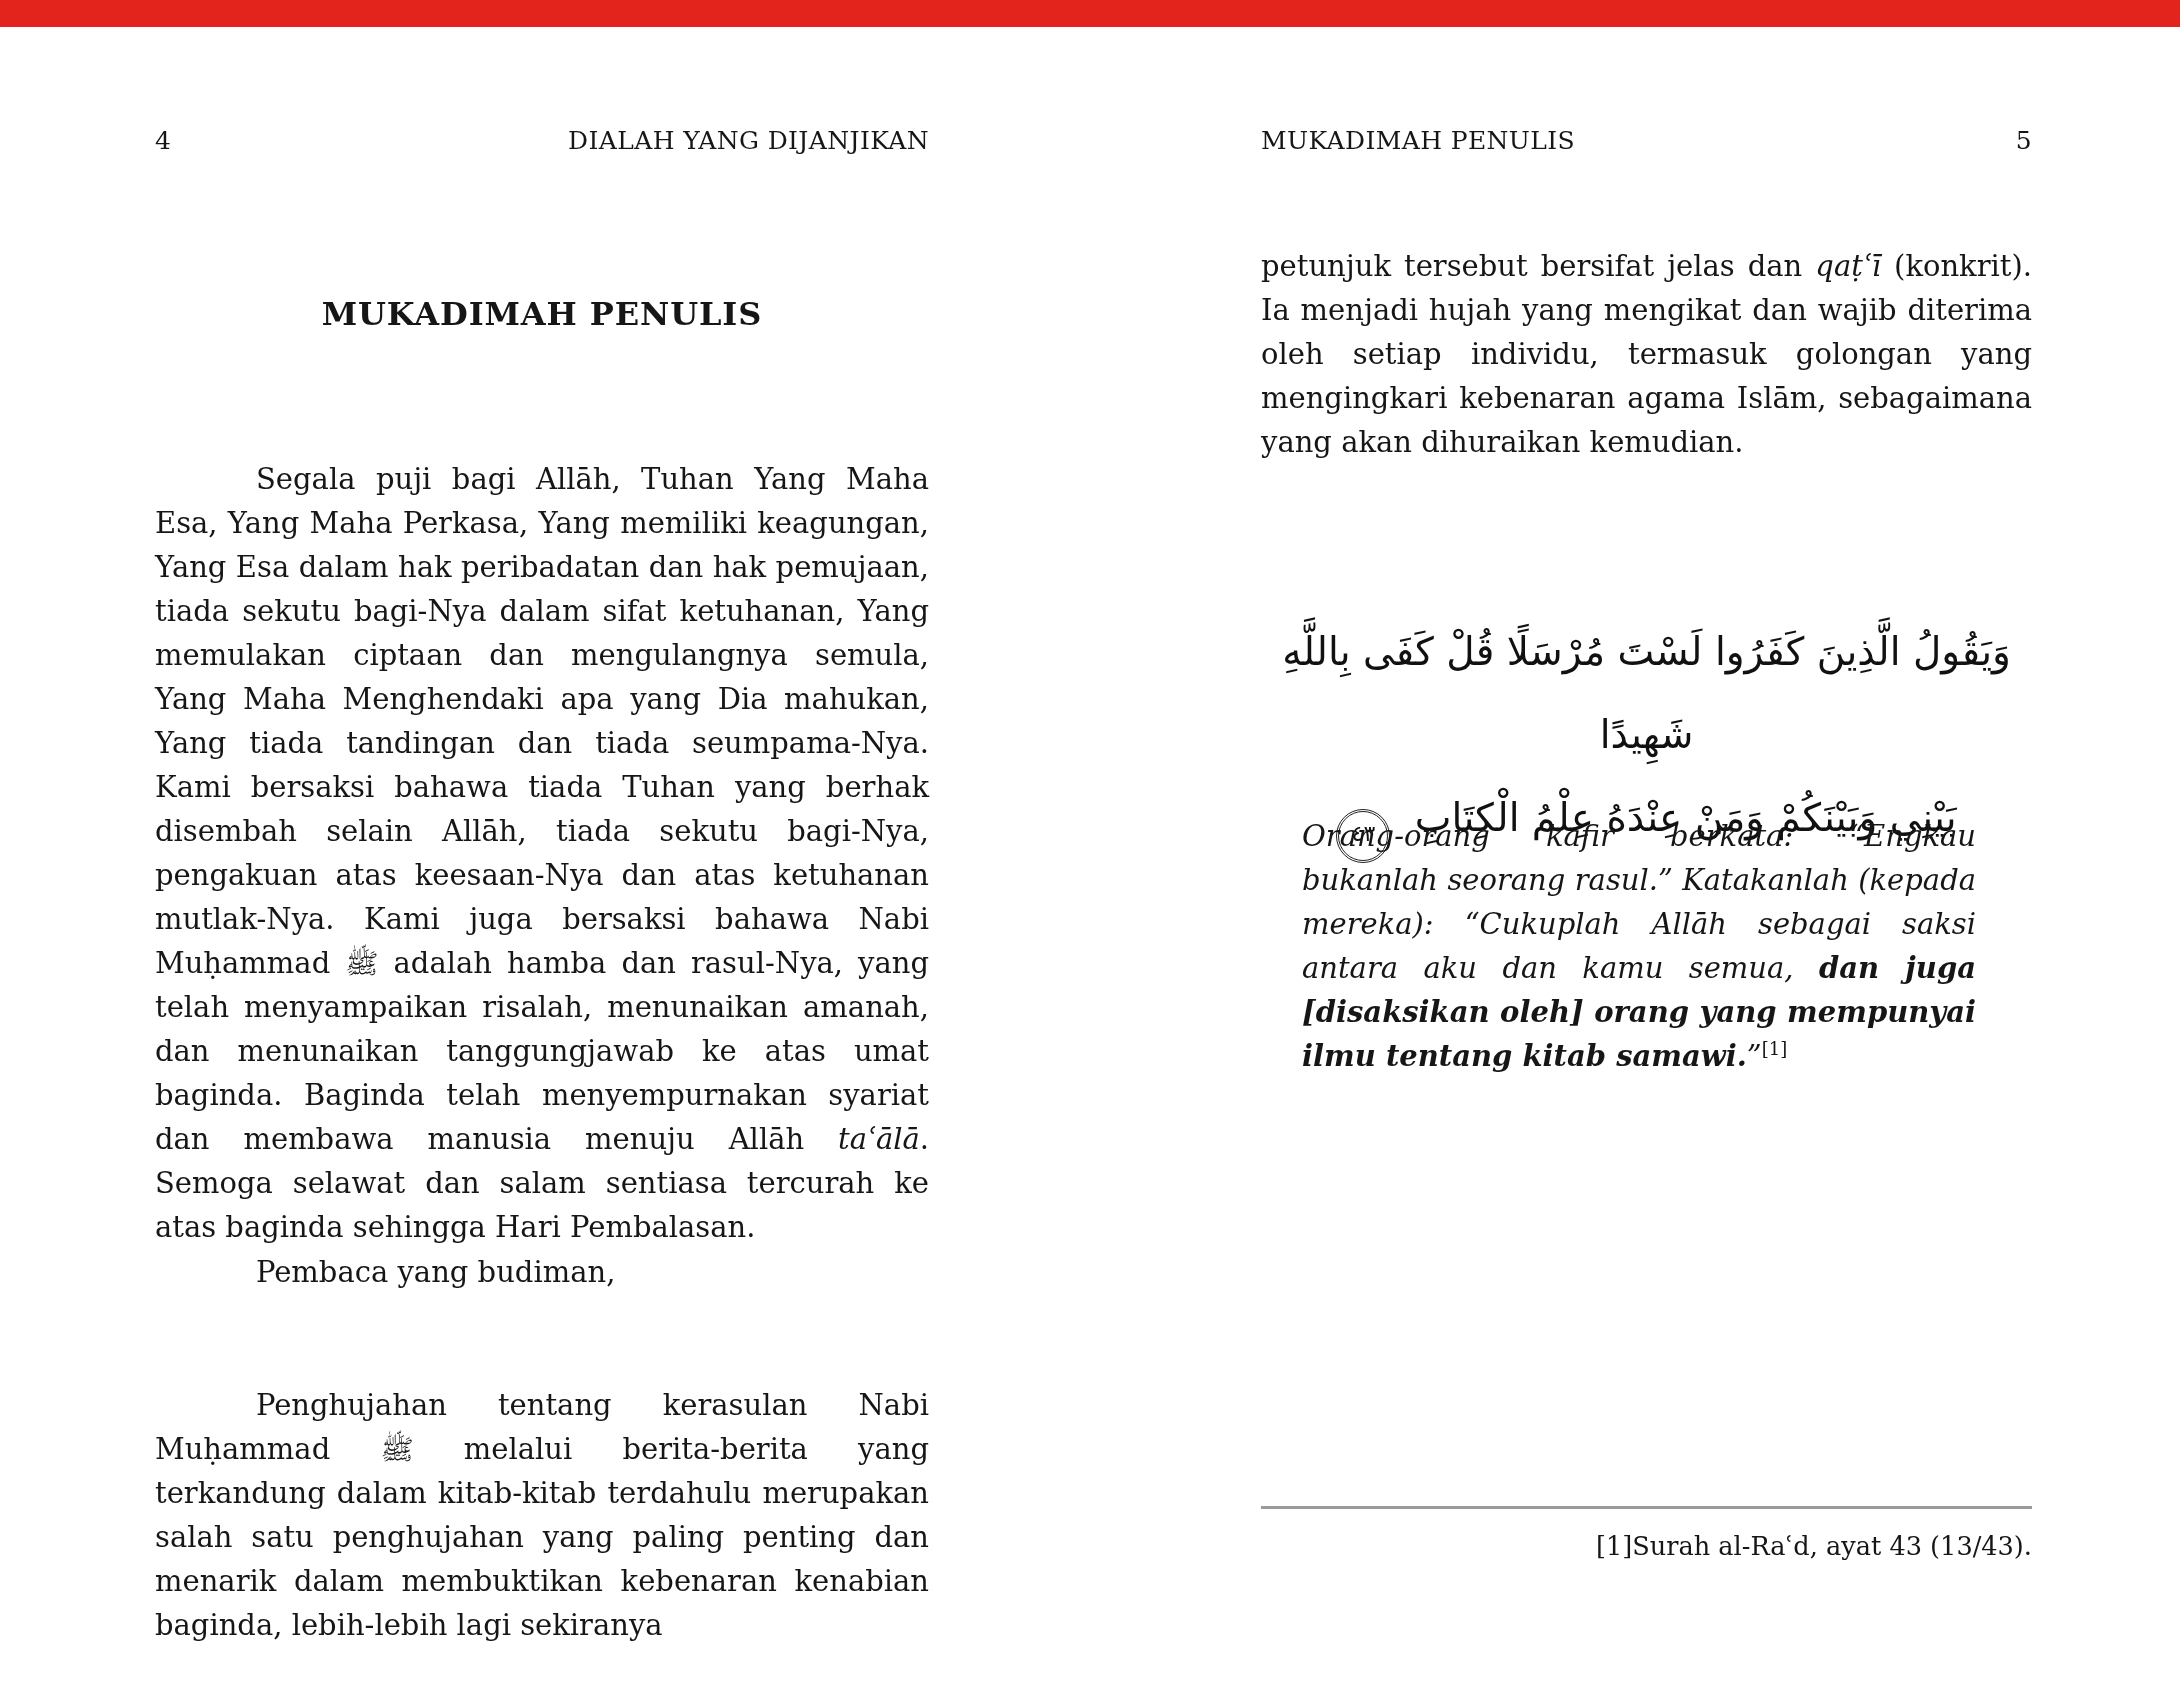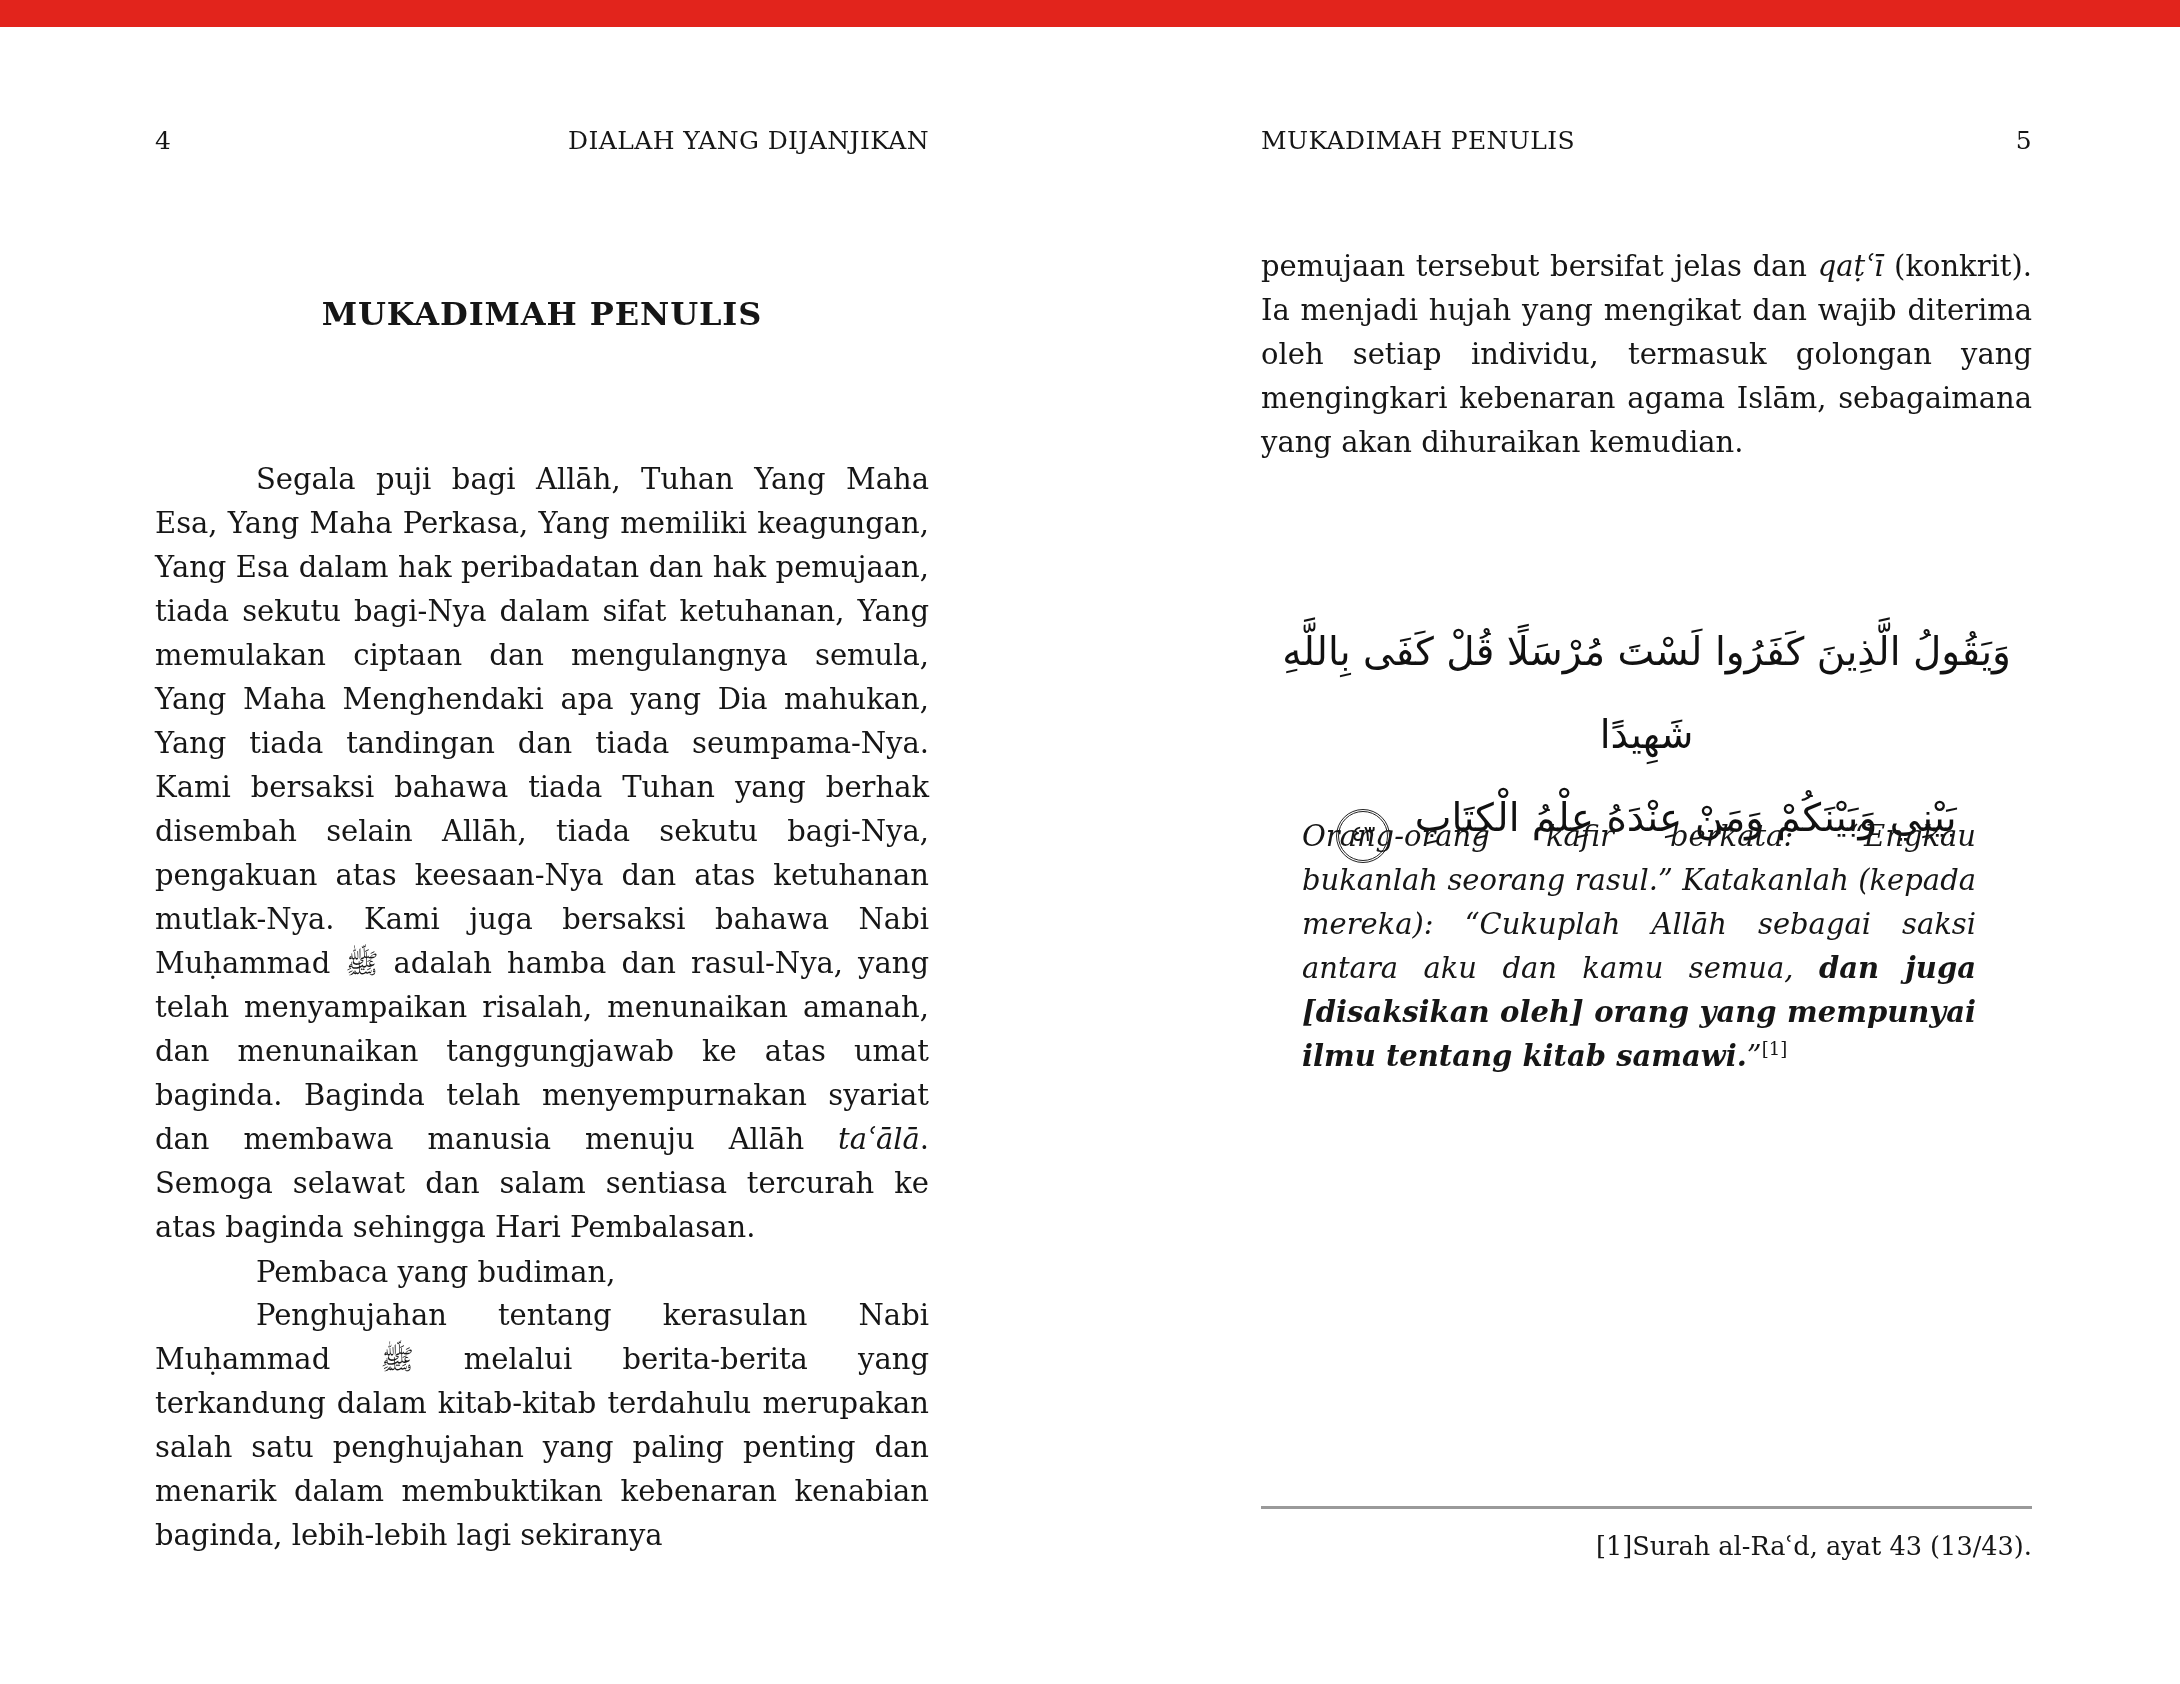--- a/index.html
+++ b/index.html
@@ -128,34 +128,34 @@
     </div>
 
     <div class="chapter-title">MUKADIMAH PENULIS</div>
 
     <p class="body-par indent" style="top:428px">
       <span>Segala puji bagi Allāh, Tuhan Yang Maha Esa, Yang Maha Perkasa, Yang memiliki keagungan, Yang Esa dalam hak peribadatan dan hak pemujaan, tiada sekutu bagi-Nya dalam sifat ketuhanan, Yang memulakan ciptaan dan mengulangnya semula, Yang Maha Menghendaki apa yang Dia mahukan, Yang tiada tandingan dan tiada seumpama-Nya. Kami bersaksi bahawa tiada Tuhan yang berhak disembah selain Allāh, tiada sekutu bagi-Nya, pengakuan atas keesaan-Nya dan atas ketuhanan mutlak-Nya. Kami juga bersaksi bahawa Nabi Muḥammad </span><span class="saw">ﷺ</span><span> adalah hamba dan rasul-Nya, yang telah menyampaikan risalah, menunaikan amanah, dan menunaikan tanggungjawab ke atas umat baginda. Baginda telah menyempurnakan syariat dan membawa manusia menuju Allāh </span><span class="it">taʿālā</span><span>. Semoga selawat dan salam sentiasa tercurah ke atas baginda sehingga Hari Pembalasan.</span>
     </p>
 
     <p class="body-par indent" style="top:1221px">Pembaca yang budiman,</p>
 
-    <p class="body-par indent" style="top:1264px">
+    <p class="body-par indent" style="top:1354px">
       <span>Penghujahan tentang kerasulan Nabi Muḥammad </span><span class="saw">ﷺ</span><span> melalui berita-berita yang terkandung dalam kitab-kitab terdahulu merupakan salah satu penghujahan yang paling penting dan menarik dalam membuktikan kebenaran kenabian baginda, lebih-lebih lagi sekiranya</span>
     </p>
   </div>
 
   <div class="page page-right">
 
     <div class="ph">
       <span>MUKADIMAH PENULIS</span>
       <span>5</span>
     </div>
 
     <p class="body-par" style="top:215px">
-      <span>pemujaan tersebut bersifat jelas dan </span><span class="it">qaṭʿī</span><span> (konkrit). Ia menjadi hujah yang mengikat dan wajib diterima oleh setiap individu, termasuk golongan yang mengingkari kebenaran agama Islām, sebagaimana yang akan dihuraikan kemudian.</span>
+      <span>petunjuk tersebut bersifat jelas dan </span><span class="it">qaṭʿī</span><span> (konkrit). Ia menjadi hujah yang mengikat dan wajib diterima oleh setiap individu, termasuk golongan yang mengingkari kebenaran agama Islām, sebagaimana yang akan dihuraikan kemudian.</span>
     </p>
 
 
     <div class="arabic-verse" style="top:610px">
       <span>وَيَقُولُ الَّذِينَ كَفَرُوا لَسْتَ مُرْسَلًا قُلْ كَفَى بِاللَّهِ شَهِيدًا</span><br>
       <span>بَيْنِي وَبَيْنَكُمْ وَمَنْ عِنْدَهُ عِلْمُ الْكِتَابِ</span>
       <span class="ayah-mark">٤٣</span>
     </div>
 
     <p class="translation" style="top:785px">

